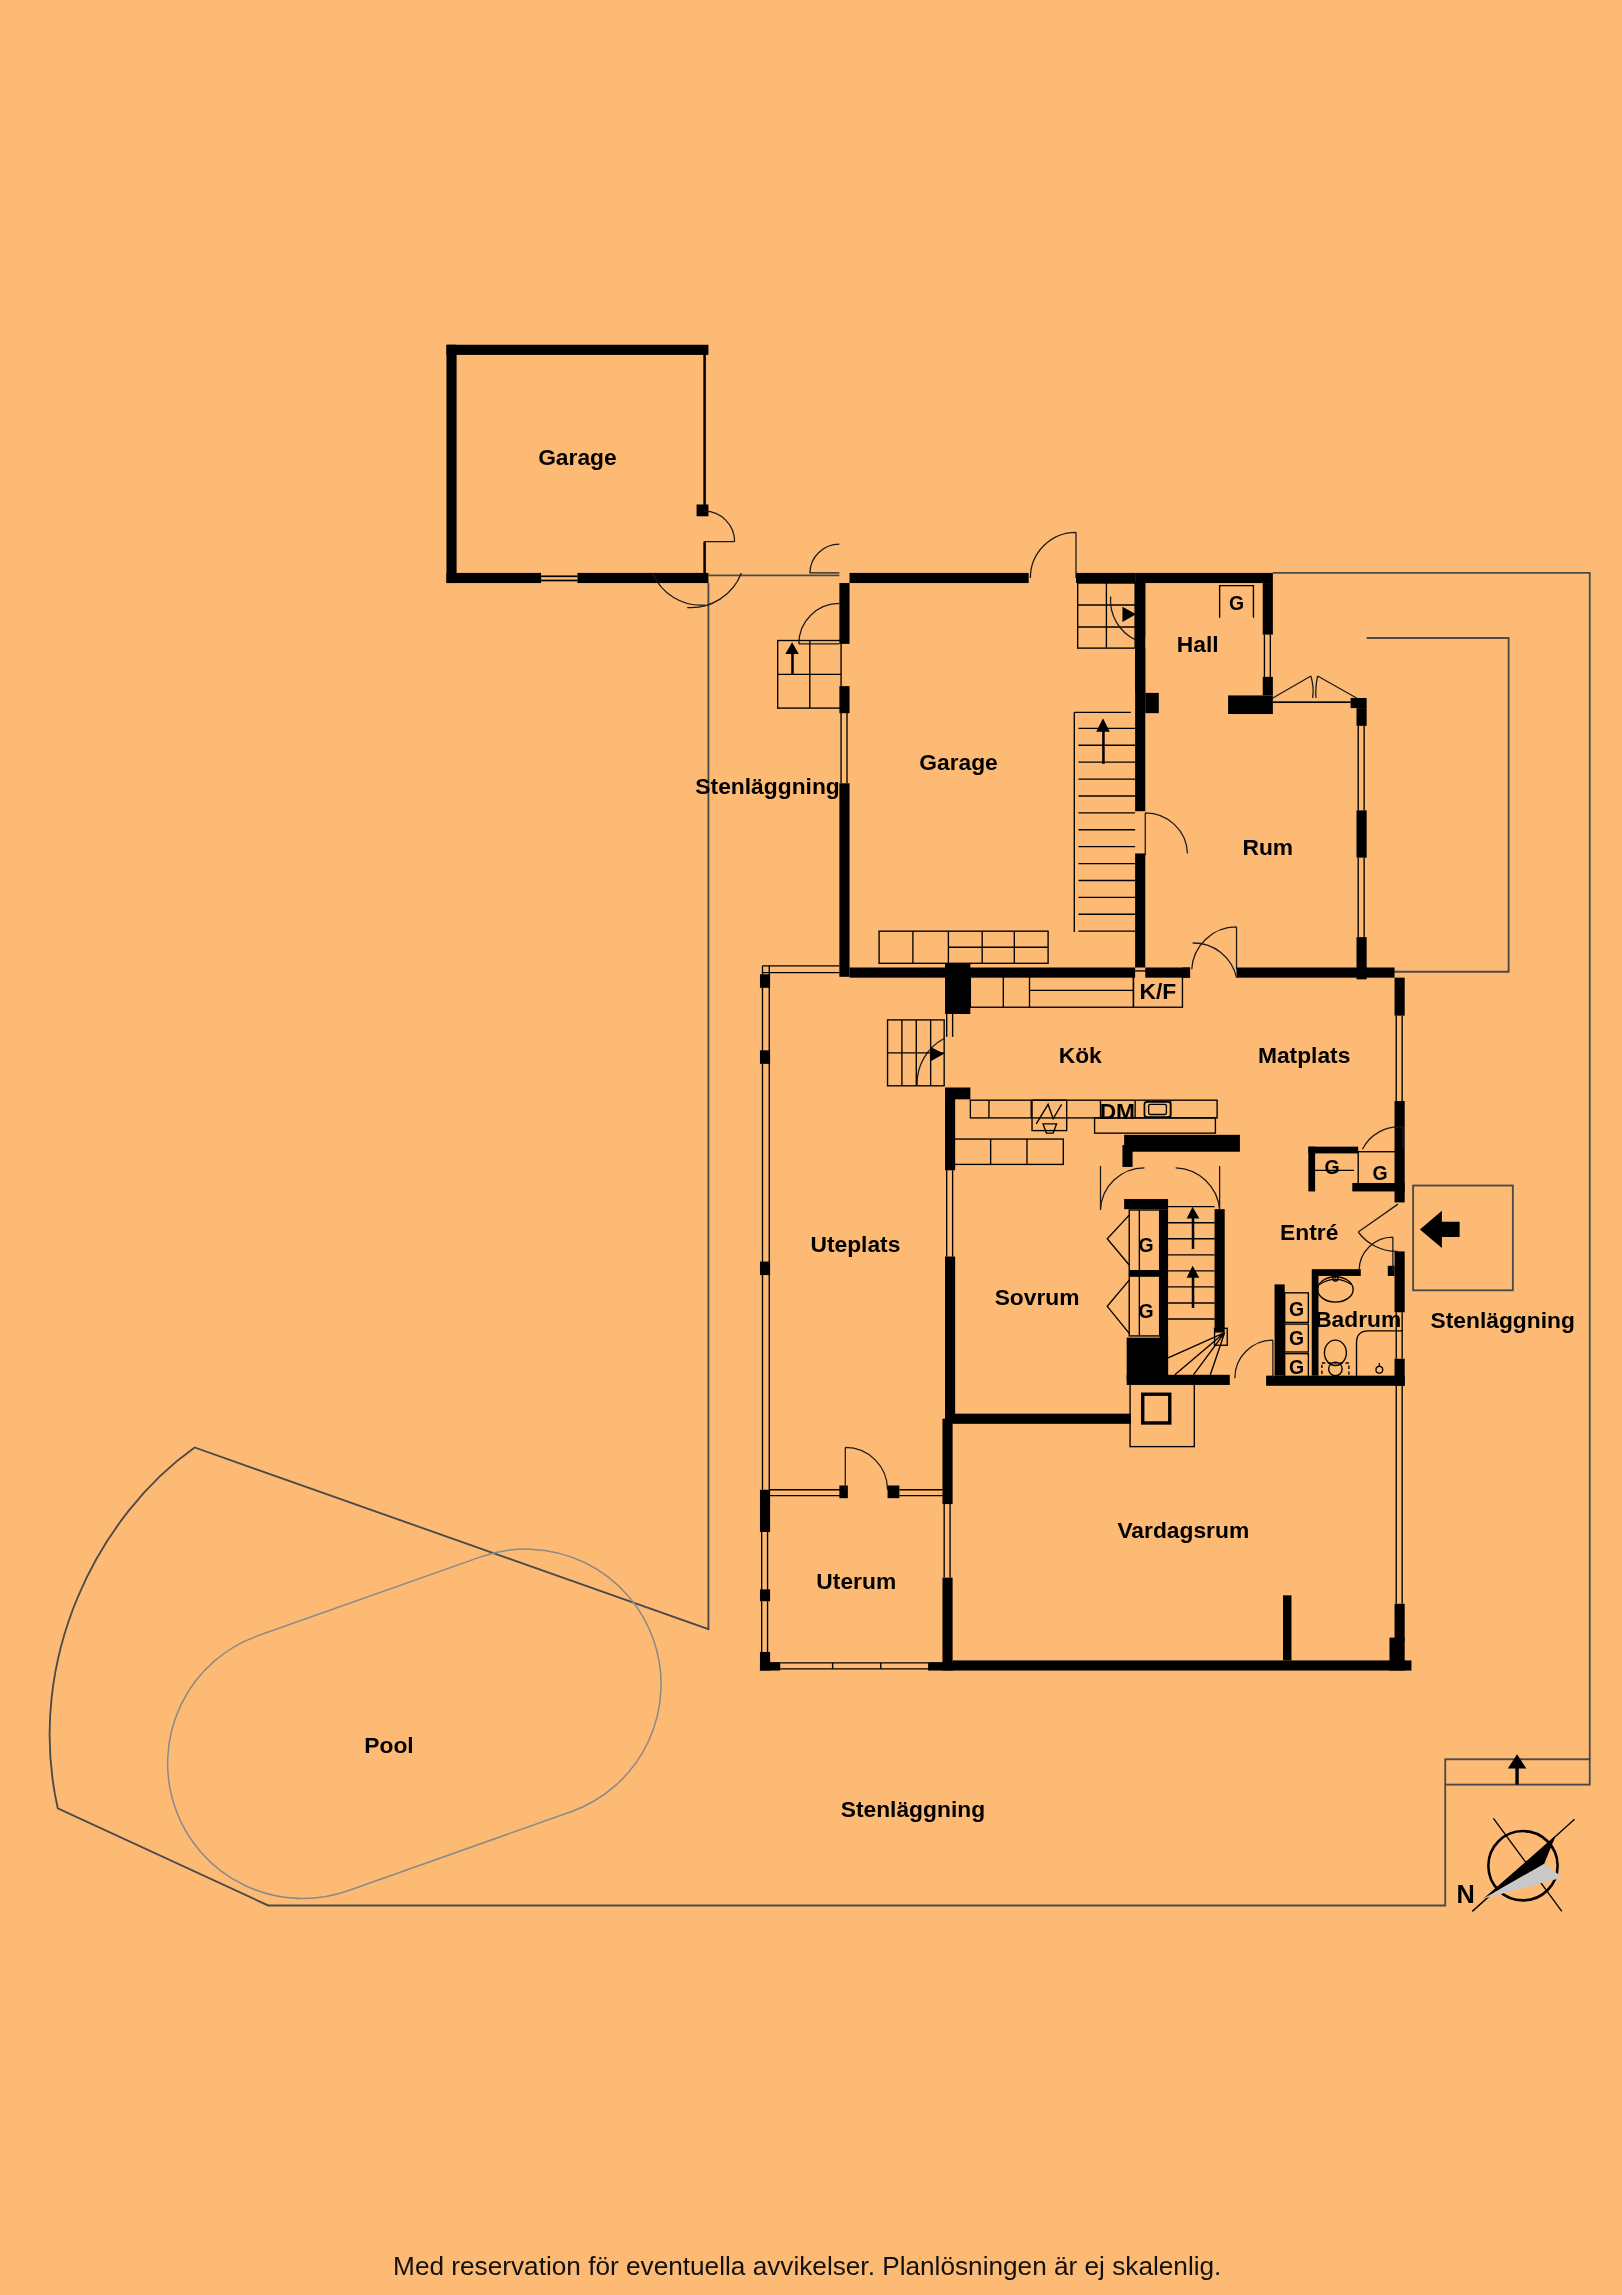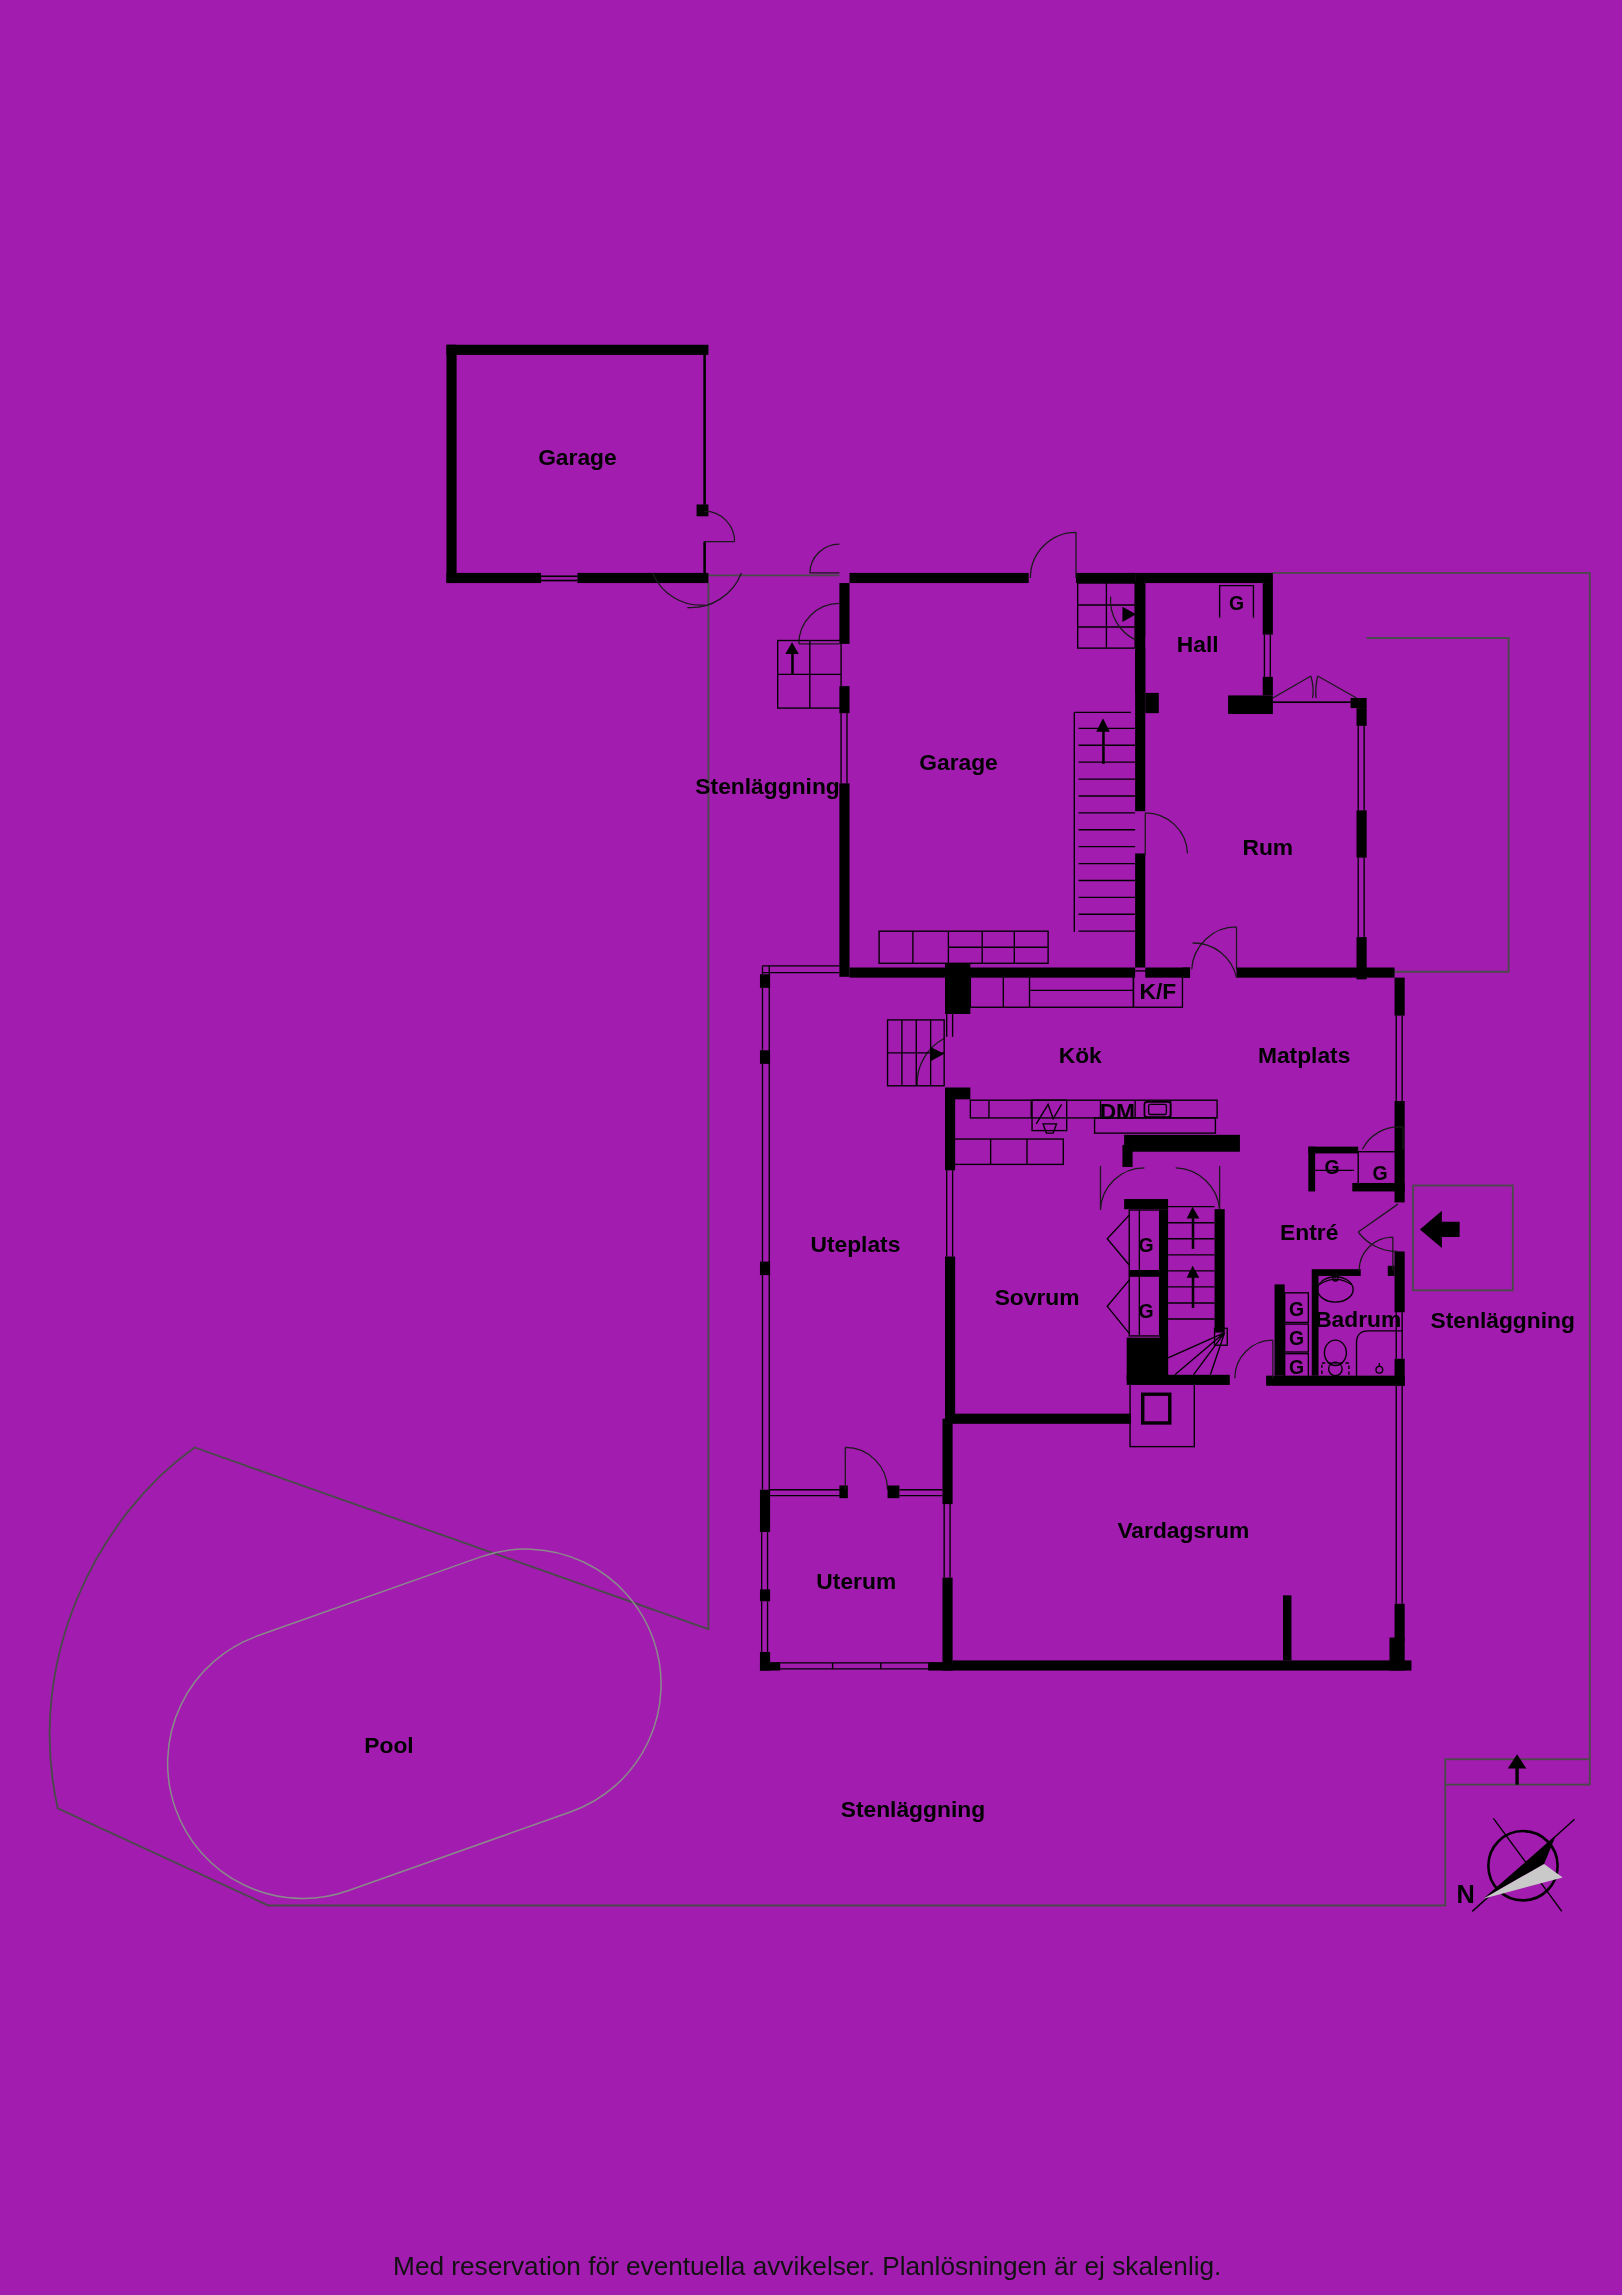--- a/index.html
+++ b/index.html
@@ -1,17 +1,17 @@
 <!DOCTYPE html>
 <html style="font-size:13.5px"><head>
 <meta charset="utf-8">
 <style>
   html,body{margin:0;padding:0;background:#fff;}
   body{font-family:"Liberation Sans",sans-serif;}
-  .page{position:relative;width:1623px;height:2295px;background:#a21caf;overflow:hidden;}
+  .page{position:relative;width:1623px;height:2295px;background:#fdba74;overflow:hidden;}
   svg{display:block;}
   .w{fill:#000;stroke:none;}
   .tn{stroke:#000;stroke-width:2;fill:none;}
   .t1{stroke:#000;stroke-width:1.6;fill:none;}
   .bd{stroke:#4a4a4a;stroke-width:2.2;fill:none;}
   .pool{stroke:#8a8a8a;stroke-width:1.8;fill:none;}
   .arc{stroke:#1a1a1a;stroke-width:1.5;fill:none;}
   .winl{stroke:#000;stroke-width:1.6;}
   .lbl{font:bold 27px "Liberation Sans",sans-serif;fill:#000;text-anchor:middle;}
   .lbs{font:bold 23px "Liberation Sans",sans-serif;fill:#000;text-anchor:middle;}

